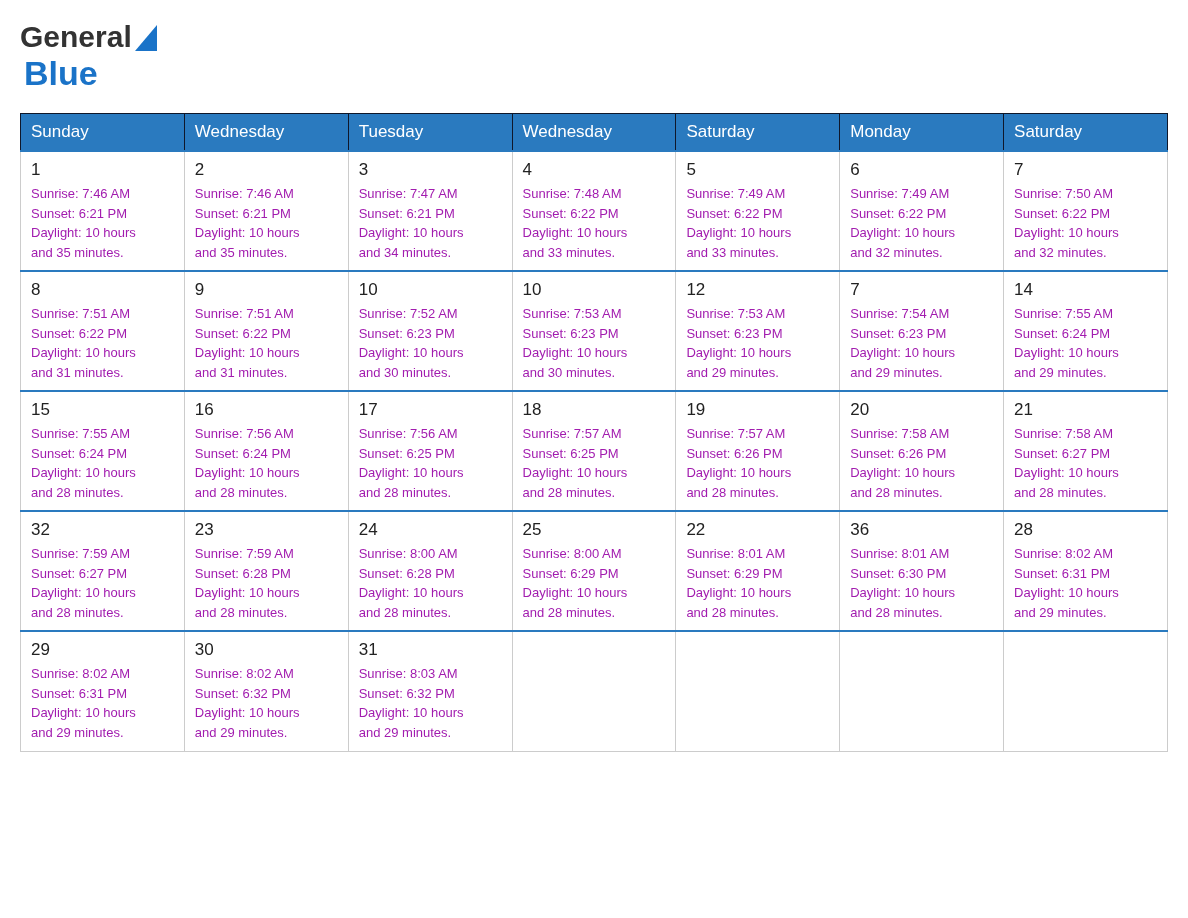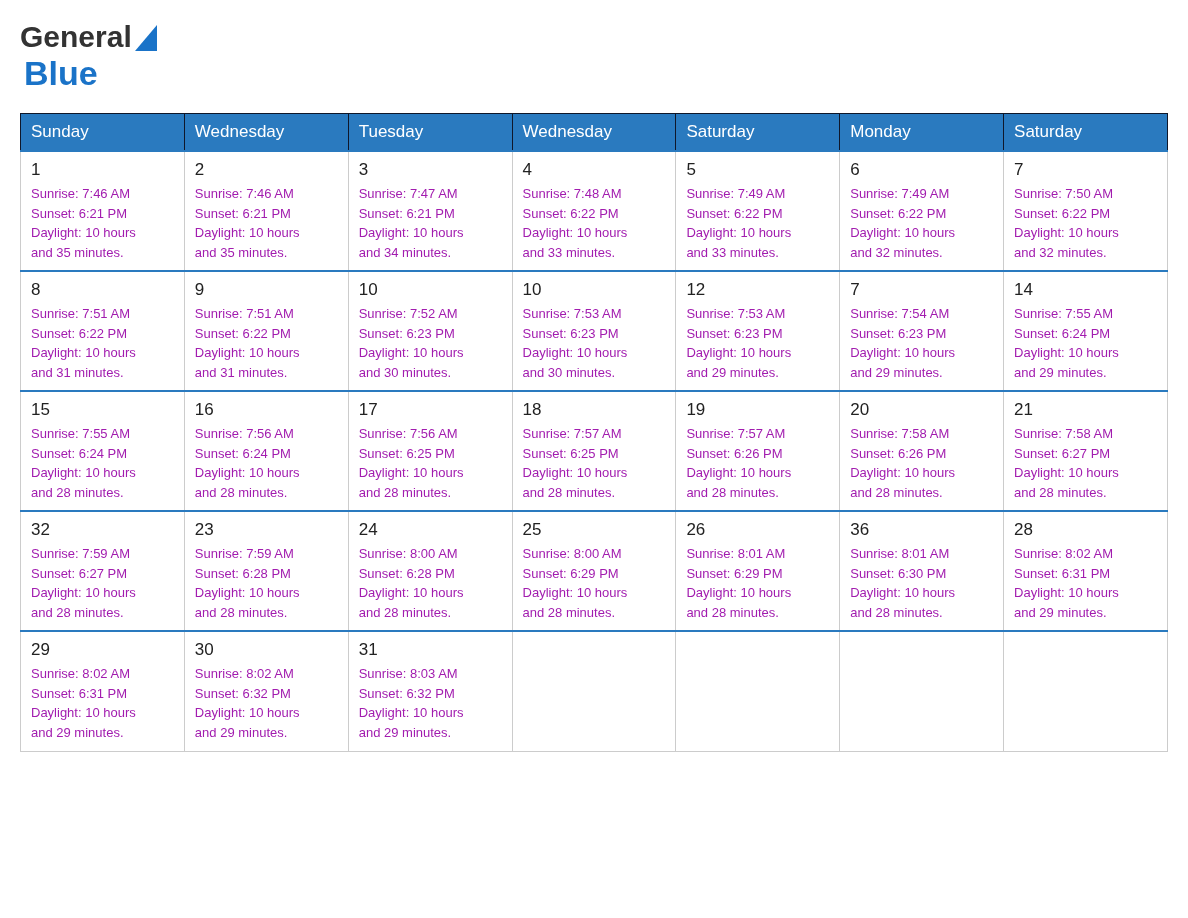--- a/index.html
+++ b/index.html
@@ -220,21 +220,21 @@
         </td>
         <td>
           <span class="day-number">24</span>
           <div class="day-info">Sunrise: 8:00 AM<br>Sunset: 6:28 PM<br>Daylight: 10 hours<br>and 28 minutes.</div>
         </td>
         <td>
           <span class="day-number">25</span>
           <div class="day-info">Sunrise: 8:00 AM<br>Sunset: 6:29 PM<br>Daylight: 10 hours<br>and 28 minutes.</div>
         </td>
         <td>
-          <span class="day-number">26</span>
+          <span class="day-number">22</span>
           <div class="day-info">Sunrise: 8:01 AM<br>Sunset: 6:29 PM<br>Daylight: 10 hours<br>and 28 minutes.</div>
         </td>
         <td>
           <span class="day-number">36</span>
           <div class="day-info">Sunrise: 8:01 AM<br>Sunset: 6:30 PM<br>Daylight: 10 hours<br>and 28 minutes.</div>
         </td>
         <td>
           <span class="day-number">28</span>
           <div class="day-info">Sunrise: 8:02 AM<br>Sunset: 6:31 PM<br>Daylight: 10 hours<br>and 29 minutes.</div>
         </td>

